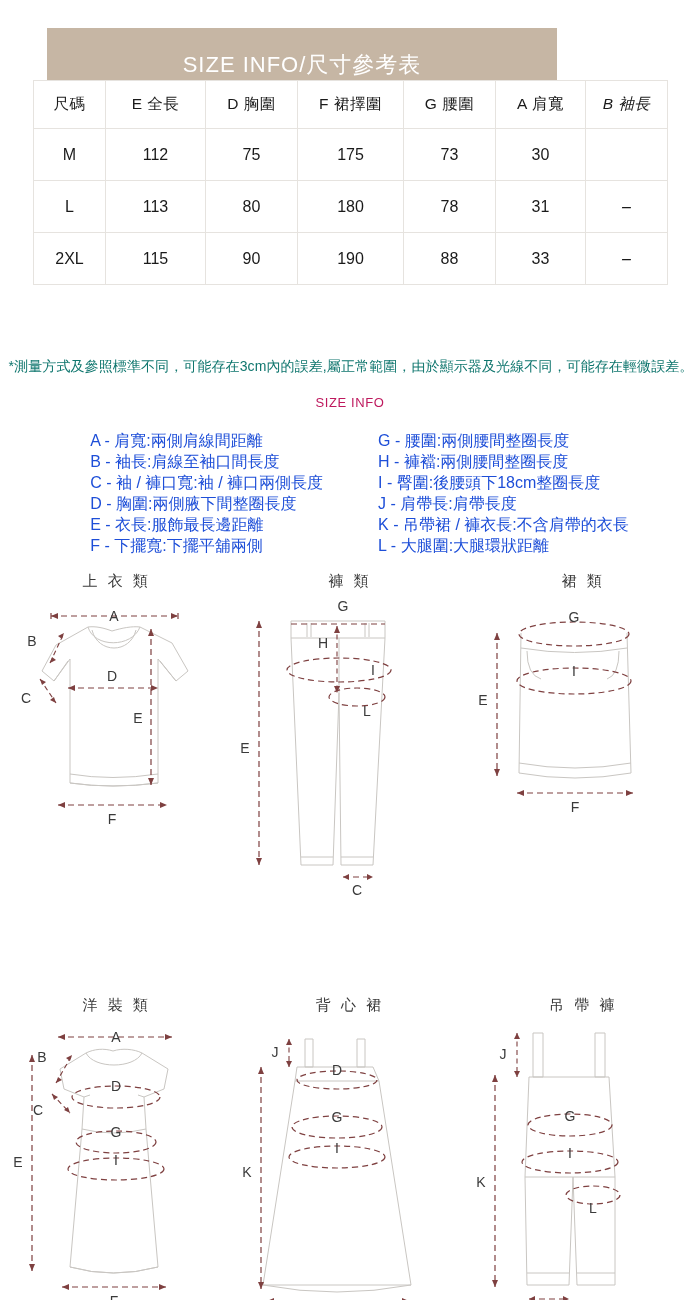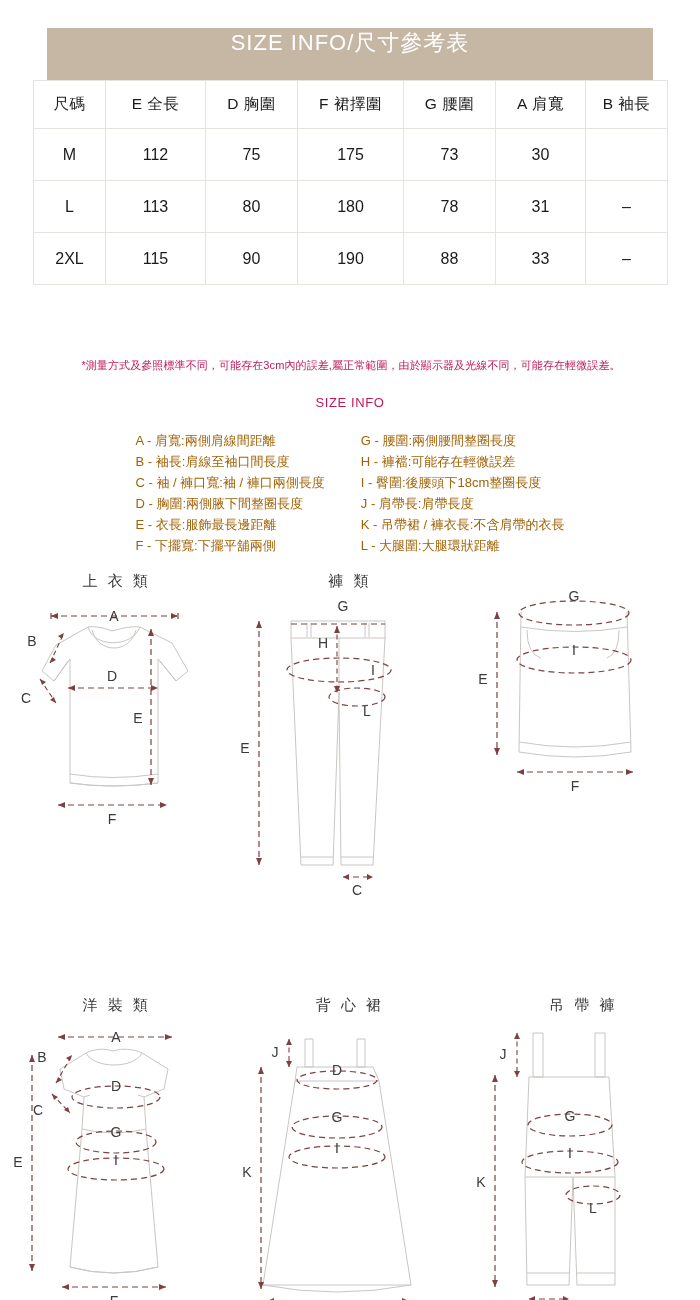--- a/index.html
+++ b/index.html
@@ -8,23 +8,23 @@
     width:700px; height:1300px;
     background:#ffffff;
     font-family:"Liberation Sans","DejaVu Sans",sans-serif;
     color:#111;
     overflow:hidden;
   }
   .page { width:700px; height:1300px; position:relative; }
 
   
   .title-bar{
-    position:absolute; left:47px; top:28px; width:606px; height:52px;
+    position:absolute; left:47px; top:28px; width:510px; height:52px;
     background:#c6b6a4;
-    display:flex; align-items:flex-start; justify-content:center;
+    display:flex; align-items:flex-end; justify-content:center;
   }
   .title-bar .title{
     color:#ffffff; font-size:22px; letter-spacing:1px; font-weight:400;
   }
 
   
   .size-table{
     position:absolute; left:33px; top:80px; width:634px;
     border-collapse:collapse;
     table-layout:fixed;
@@ -38,45 +38,45 @@
     height:52px;
     padding:7px 2px;
   }
   .size-table tr.head td{ font-size:15.5px; height:48px; letter-spacing:0.5px;}
   .size-table td.c0{ width:72px; }
   .size-table td.c1{ width:100px; }
   .size-table td.c2{ width:92px;text-align:center; }
   .size-table td.c3{ width:106px; }
   .size-table td.c4{ width:92px; }
   .size-table td.c5{ width:90px; }
-  .size-table td.c6{ width:82px; }
+  .size-table td.c6{ width:82px;font-style:italic; }
 
   
   .footnote{
     position:absolute; left:4px; top:358px; width:694px;
-    font-size:11px; color:#be185d; letter-spacing:0.1px;
+    font-size:14px; color:#0f766e; letter-spacing:0.1px;
     white-space:nowrap; text-align:center;
   }
 
   .subtitle{
     position:absolute; left:0; top:395px; width:700px;
     text-align:center; font-size:13px; color:#be185d; letter-spacing:0.6px;
   }
 
   
   .legend{
     position:absolute; left:0; top:432px; width:700px;
     display:flex; justify-content:center; gap:36px;
   }
   .legend-col{ display:flex; flex-direction:column; gap:4px; }
-  .legend-item{ font-size:13px; color:#a16207; line-height:17px; white-space:nowrap; }
+  .legend-item{ font-size:16px; color:#1d4ed8; line-height:17px; white-space:nowrap;margin-left:19px; }
 
   
   .diagrams{ position:absolute; left:0; top:572px; width:700px; }
-  .drow{ display:flex; width:700px; }
+  .drow{ display:flex; width:700px;justify-content:center; }
   .dcell{ width:233.3px; position:relative; }
   .dcell .cap{
     text-align:center; font-size:15px; color:#3a3a3a; letter-spacing:3px;
     margin-bottom:2px; font-weight:400;
   }
   .dcell svg{ display:block; margin:0 auto; }
 
   .outline{ fill:none; stroke:#c9c6c2; stroke-width:1; }
   .dash{ fill:none; stroke:#7e4040; stroke-width:1.2; stroke-dasharray:6 4; }
   .dash-fine{ fill:none; stroke:#7e4040; stroke-width:1.1; stroke-dasharray:5 3.5; }
@@ -140,21 +140,21 @@
     <div class="legend-col">
       <div class="legend-item">A - 肩寬:兩側肩線間距離</div>
       <div class="legend-item">B - 袖長:肩線至袖口間長度</div>
       <div class="legend-item">C - 袖 / 褲口寬:袖 / 褲口兩側長度</div>
       <div class="legend-item">D - 胸圍:兩側腋下間整圈長度</div>
       <div class="legend-item">E - 衣長:服飾最長邊距離</div>
       <div class="legend-item">F - 下擺寬:下擺平舖兩側</div>
     </div>
     <div class="legend-col">
       <div class="legend-item">G - 腰圍:兩側腰間整圈長度</div>
-      <div class="legend-item">H - 褲襠:可能存在輕微誤差</div>
+      <div class="legend-item">H - 褲襠:兩側腰間整圈長度</div>
       <div class="legend-item">I - 臀圍:後腰頭下18cm整圈長度</div>
       <div class="legend-item">J - 肩帶長:肩帶長度</div>
       <div class="legend-item">K - 吊帶裙 / 褲衣長:不含肩帶的衣長</div>
       <div class="legend-item">L - 大腿圍:大腿環狀距離</div>
     </div>
   </div>
 
   <div class="diagrams">
 
     <div class="drow">
@@ -241,20 +241,21 @@
           <text class="lbl" x="12" y="160">E</text>
 
           <line class="dash" x1="110" y1="284" x2="140" y2="284"></line>
           <polygon fill="#7e4040" points="110,284 116,281 116,287"></polygon>
           <polygon fill="#7e4040" points="140,284 134,281 134,287"></polygon>
           <text class="lbl" x="124" y="302">C</text>
         </svg>
       </div>
 
       <div class="dcell">
+        <div class="cap">裙 類</div>
         <svg width="233" height="265" viewBox="0 0 233 265">
 
           <path class="outline" d="M54,40 L52,180 Q108,190 164,180 L160,40"></path>
           <path class="outline" d="M54,55 Q108,64 160,55"></path>
           <path class="outline" d="M52,170 Q108,180 164,170"></path>
 
           <path class="outline" d="M60,58 Q60,82 74,86"></path>
           <path class="outline" d="M152,58 Q152,82 140,86"></path>
 
           <ellipse class="dash" cx="107" cy="41" rx="55" ry="12"></ellipse>

